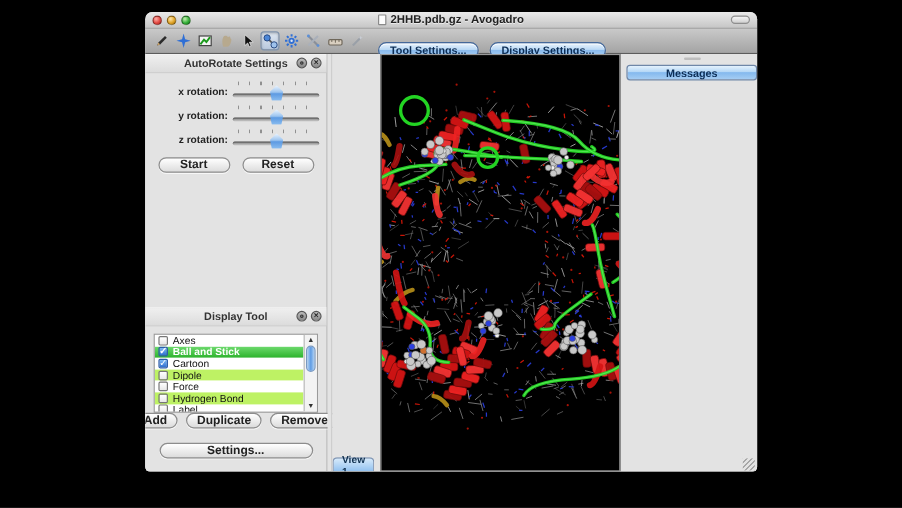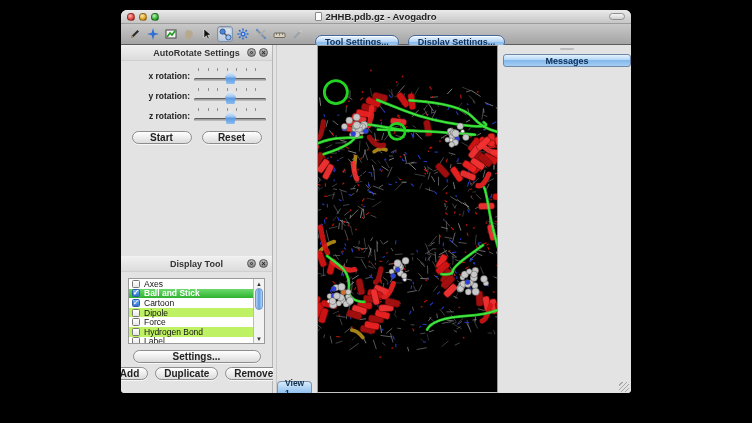--- a/index.html
+++ b/index.html
@@ -96,21 +96,21 @@
   
   .viewport-col{flex:1;display:flex;flex-direction:row;background:#e3e3e3;}
   .tab-row{flex:0 0 14px;display:flex;justify-content:center;align-items:flex-end;}
   .view-tab{height:12px;padding:0 7px;border:1px solid #7d93b2;border-bottom:none;border-radius:4px 4px 0 0;
     background:linear-gradient(#d8ebfb,#90c0ef);font-size:8.5px;font-weight:bold;color:#10304f;
     display:flex;align-items:center;}
   .gl-frame{flex:1;margin:0 5px;border:1px solid #9a9a9a;border-bottom-color:#c4c4c4;background:#000;position:relative;overflow:hidden;}
   .gl-frame svg{position:absolute;left:0;top:0;width:100%;height:100%;}
   .bottom-strip{flex:0 0 35px;display:flex;flex-direction:column;align-items:center;position:relative;}
   .strip-dot{width:14px;height:2px;border-radius:1px;background:#bdbdbd;margin-top:3px;}
-  .messages-btn{margin-top:4px;width:128px;height:13px;border-radius:3px;border:1px solid #6f87a8;
+  .messages-btn{margin-top:4px;width:109px;height:13px;border-radius:3px;border:1px solid #6f87a8;
     background:linear-gradient(#e4f2fd 0%,#b4d7f6 45%,#84b9ee 50%,#a5cdf3 100%);
     font-size:9px;font-weight:bold;color:#0c2d55;display:flex;align-items:center;justify-content:center;}
   .resize-grip{position:absolute;right:2px;bottom:1px;width:10px;height:10px;
     background:repeating-linear-gradient(135deg,transparent 0,transparent 2px,#a7a7a7 2px,#a7a7a7 3px);}
 </style>
 </head>
 <body>
 
 <div class="screen">
   <div class="window">
@@ -304,27 +304,27 @@
                   <span>Label</span>
                 </div>
               </div>
             <div class="scrollbar">
               <div class="sb-arrow">▲</div>
               <div class="sb-thumb"></div>
               <div class="sb-rest"></div>
               <div class="sb-arrow">▼</div>
             </div>
           </div>
-          <div class="panel-buttons" style="padding-top:6px;padding-bottom:4px;">
-            <div class="mac-btn wide">Settings...</div>
-          </div>
           <div class="panel-buttons" style="gap:7px;padding-top:0;">
             <div class="mac-btn">Add</div>
             <div class="mac-btn">Duplicate</div>
             <div class="mac-btn">Remove</div>
+          </div>
+          <div class="panel-buttons" style="padding-top:6px;padding-bottom:4px;">
+            <div class="mac-btn wide">Settings...</div>
           </div>
         </div>
       </div>
 
       <div class="splitter"></div>
 
       <div class="viewport-col">
         <div class="tab-row">
           <div class="view-tab">View 1</div>
         </div>

